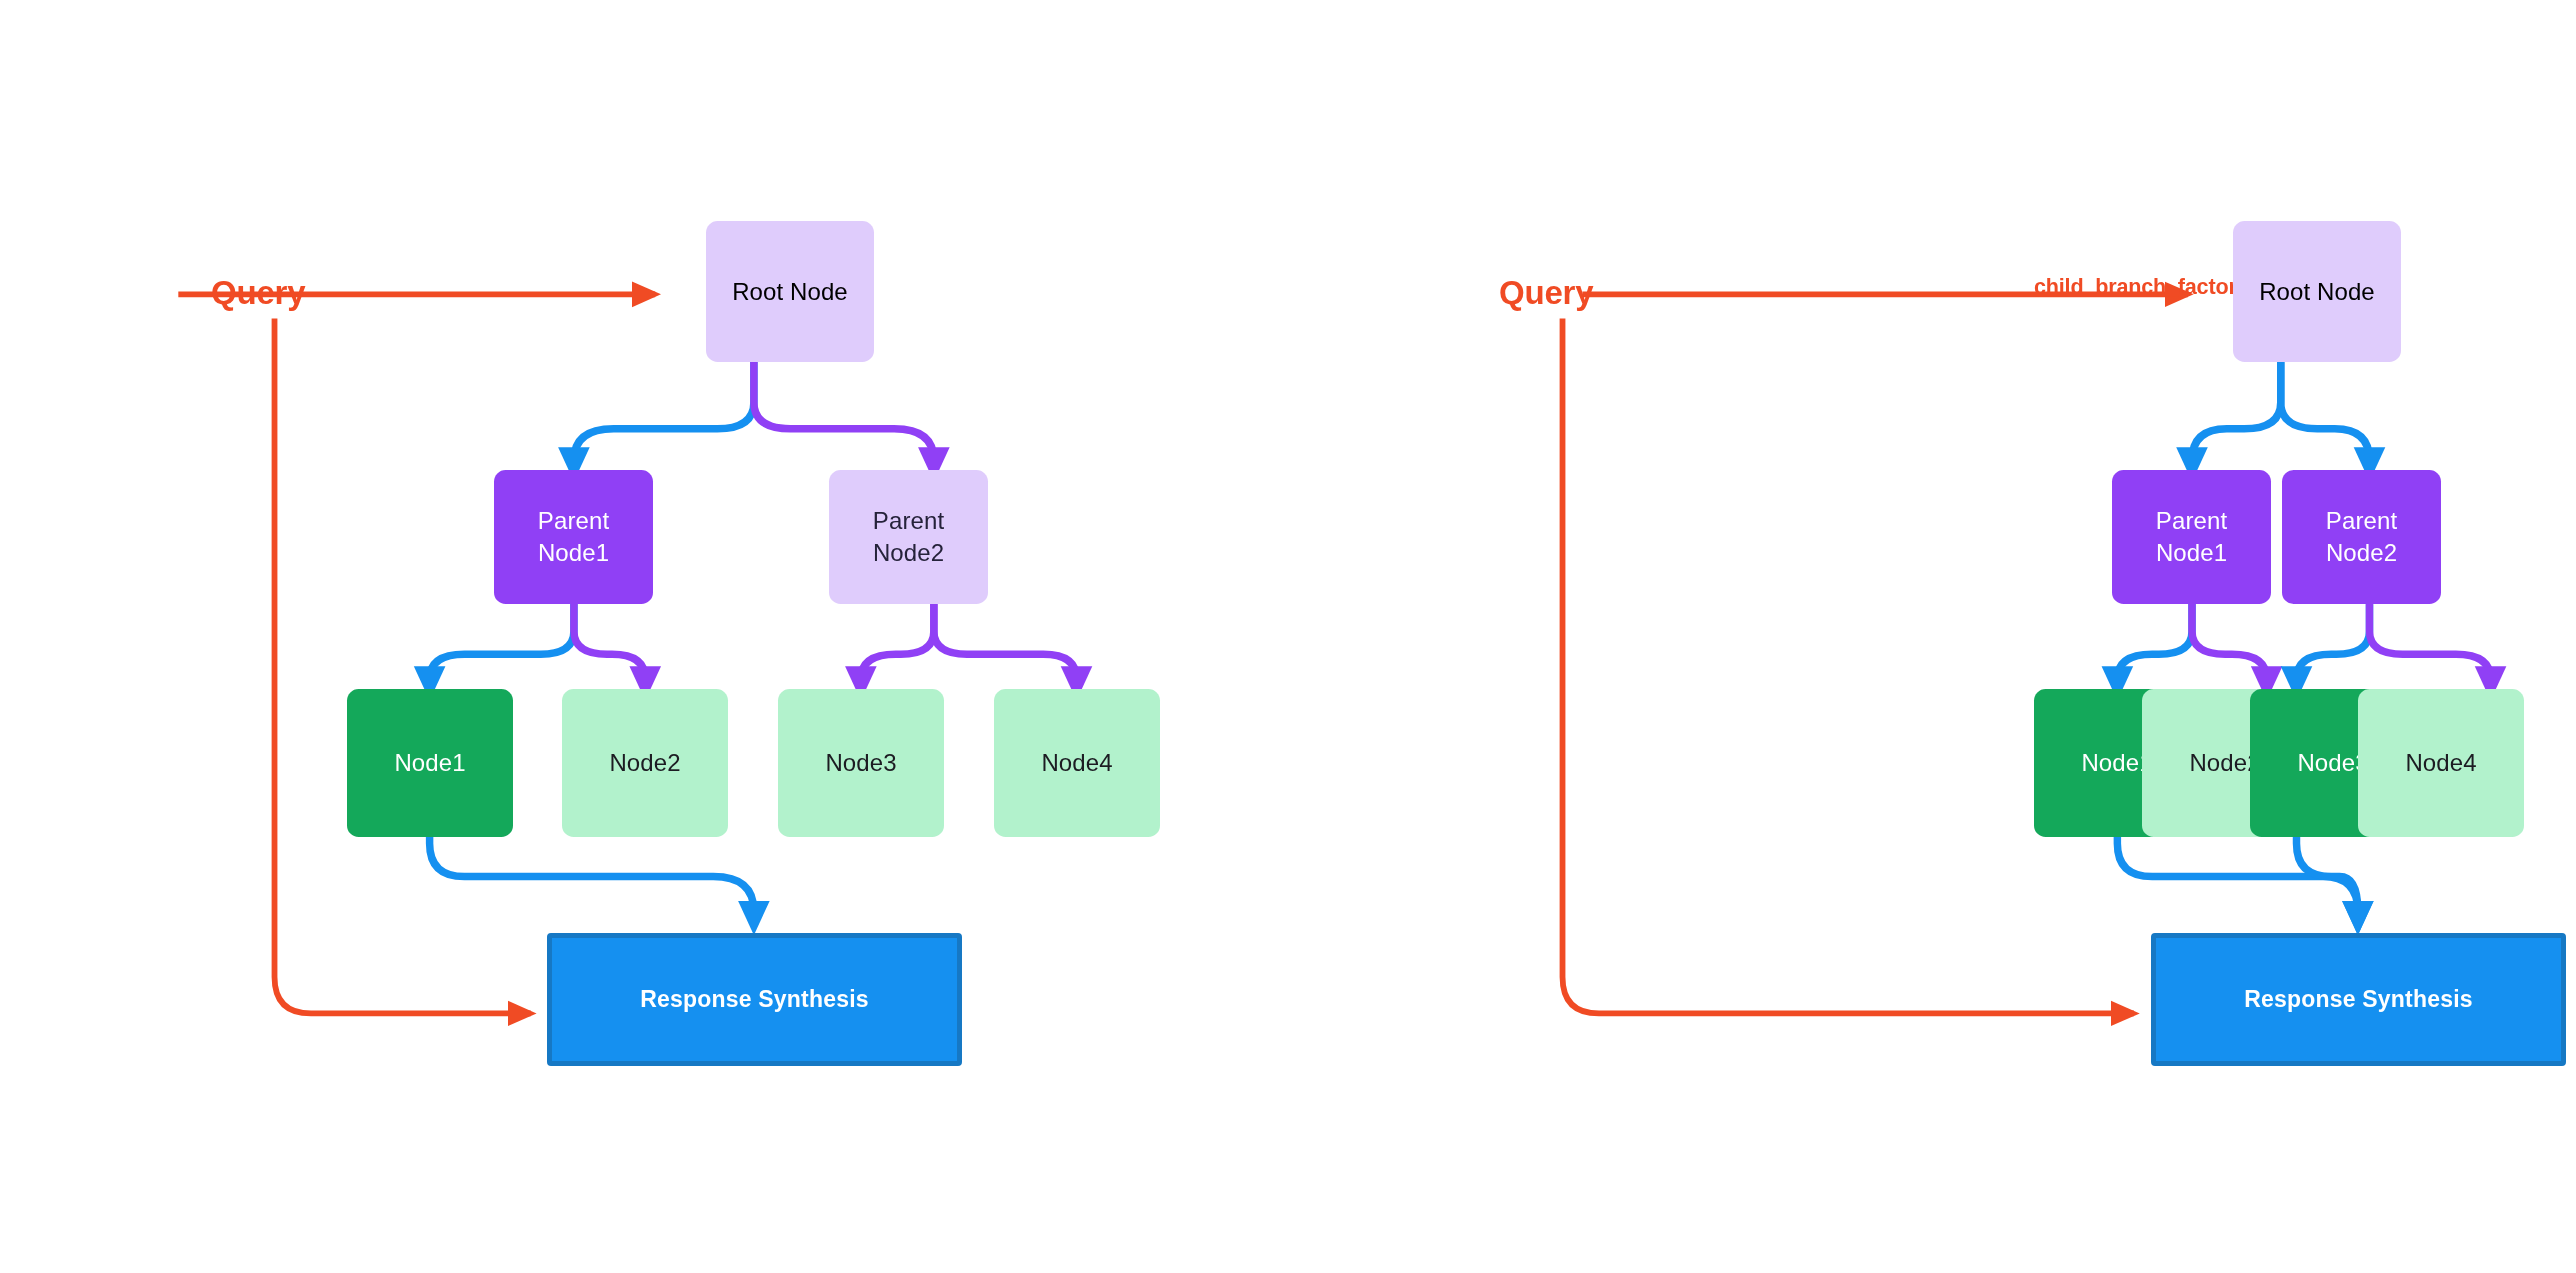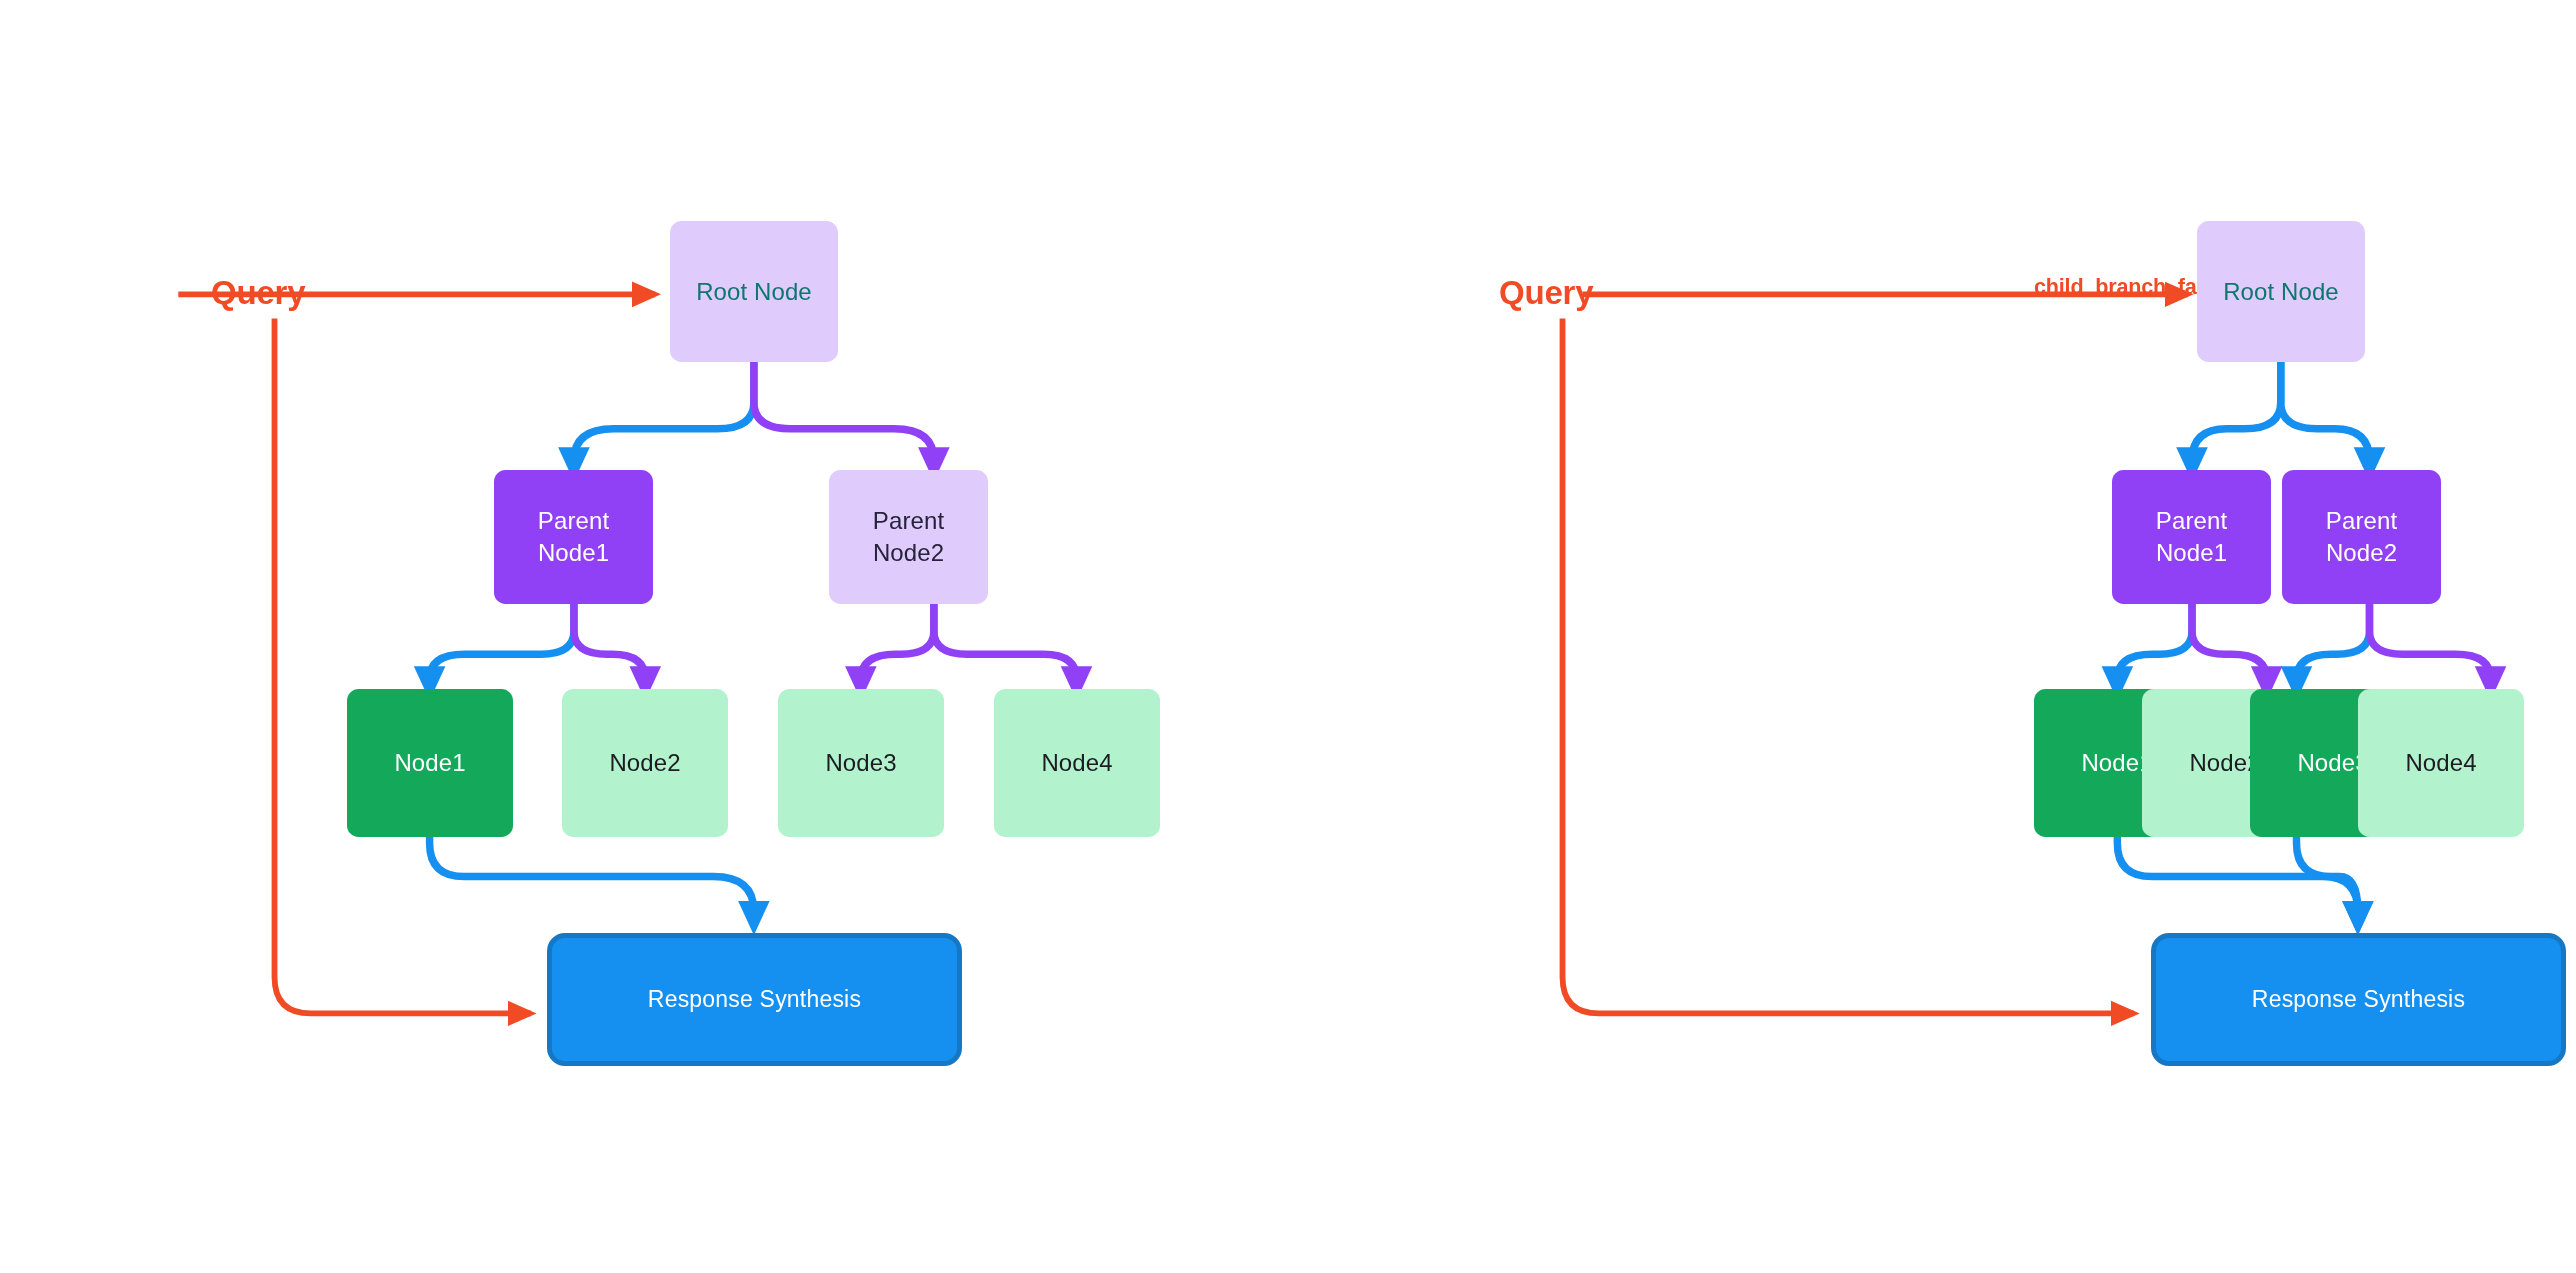--- a/index.html
+++ b/index.html
@@ -45,33 +45,33 @@
     justify-content: center;
     text-align: center;
     border-radius: 11.6px;
     font-size: 24px;
     line-height: 1.32;
     letter-spacing: 0.1px;
     white-space: pre-line;
     font-family: "Liberation Sans", sans-serif;
   }
 
-  .node.root-node      { background: #dfccfc; color: #0f766e; }
+  .node.root-node      { background: #dfccfc; color: #000000; margin-left: 36px; }
   .node.parent-on      { background: #9040f5; color: #ffffff; }
   .node.parent-off     { background: #dfccfc; color: #25223a; }
   .node.leaf-on        { background: #14a85a; color: #ffffff; }
   .node.leaf-off       { background: #b2f2cc; color: #1c1c22; }
 
   .node.synthesis {
     background: #1590f0;
     color: #ffffff;
     border: 5.8px solid #1678c4;
-    border-radius: 18px;
+    border-radius: 4px;
     font-size: 23px;
-    font-weight: normal;
+    font-weight: bold;
     letter-spacing: 0.2px;
   }
 
   .query-label {
     position: absolute;
     font-size: 33px;
     font-weight: bold;
     color: #f04b24;
     letter-spacing: -0.2px;
     font-family: "Liberation Sans", sans-serif;

